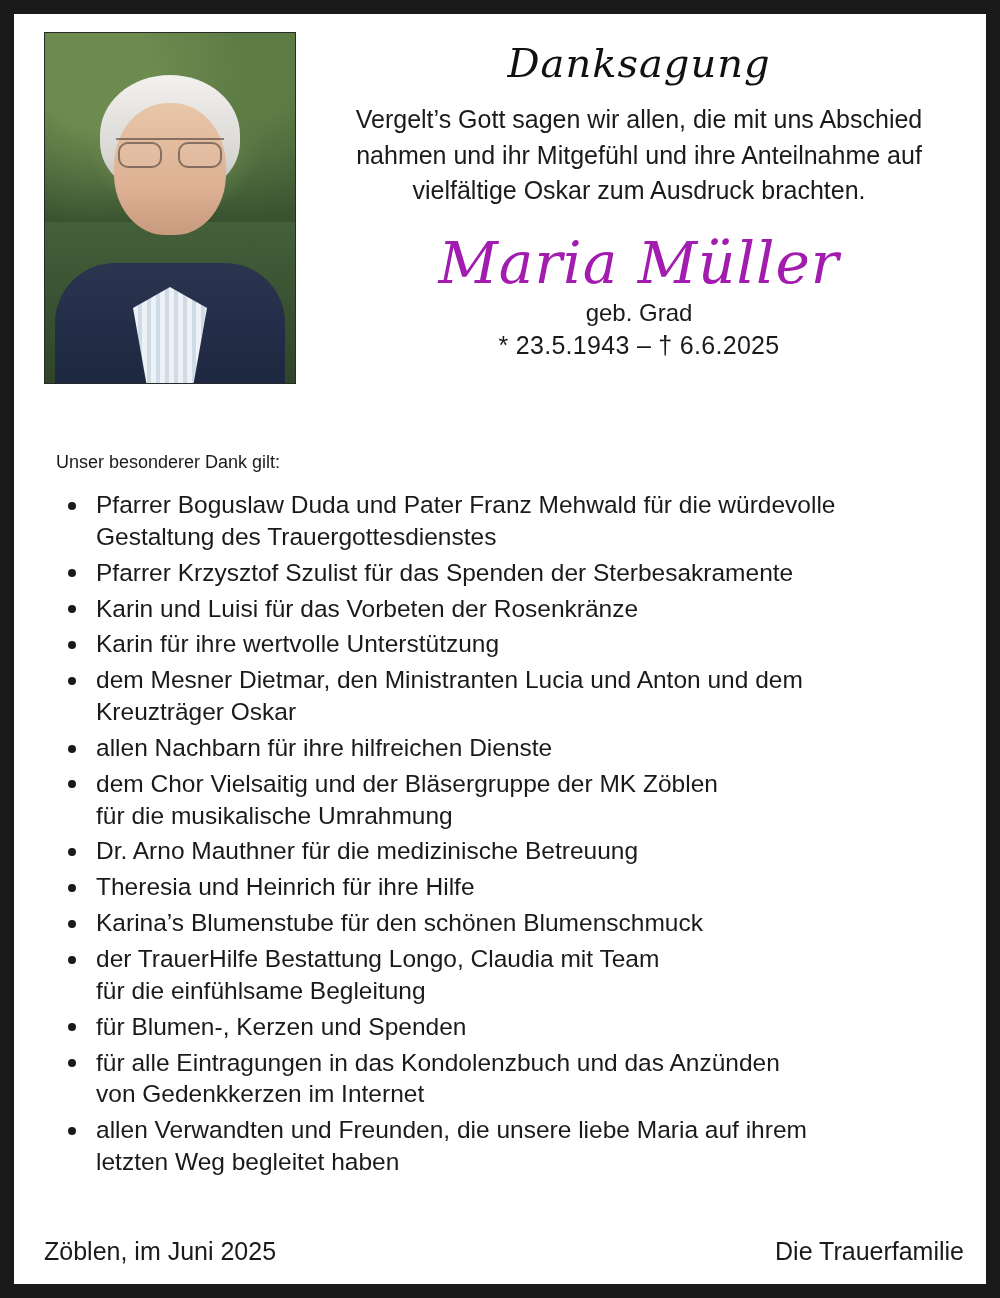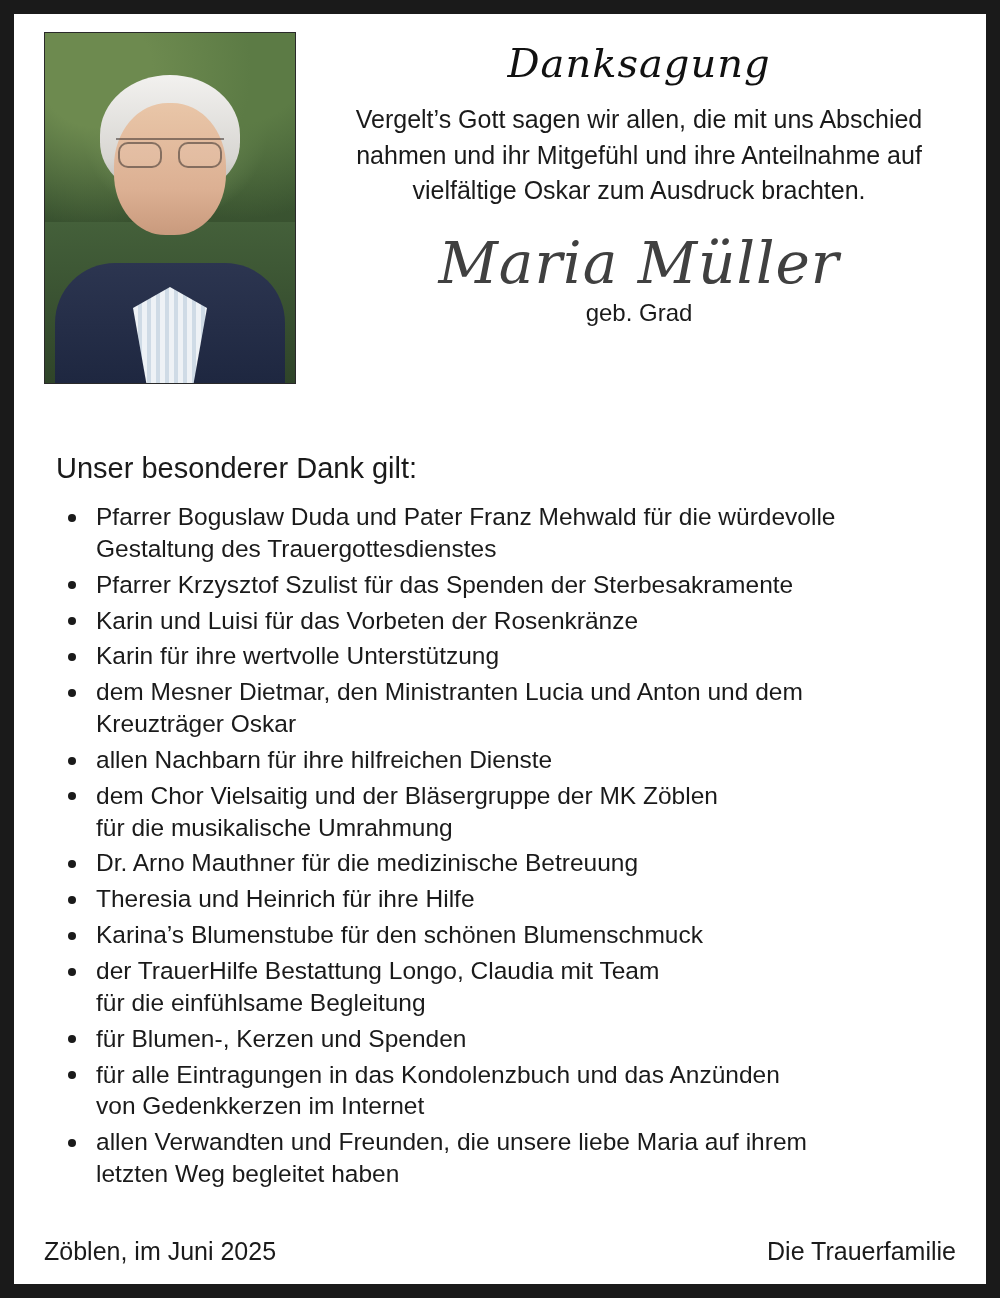--- a/index.html
+++ b/index.html
@@ -135,41 +135,41 @@
     color: #1a1a1a;
     padding: 0 4px;
   }
 
   .name {
     font-family: "DejaVu Serif", serif;
     font-style: italic;
     font-size: 58px;
     margin: 20px 0 2px 0;
     letter-spacing: 1px;
-    color: #404040;
+    color: #a21caf;
     white-space: nowrap;
   }
 
   .maiden {
     font-size: 24px;
     margin: 2px 0 4px 0;
     color: #1a1a1a;
   }
 
   .dates {
     font-size: 25px;
     margin: 2px 0 0 0;
     color: #1a1a1a;
     letter-spacing: .3px;
   }
 
   
   .thanks-lead {
     margin: 68px 0 16px 12px;
-    font-size: 29px;
+    font-size: 18px;
     color: #1a1a1a;
   }
 
   ul.thanks {
     list-style: none;
     margin: 0;
     padding: 0 0 0 12px;
   }
   ul.thanks li {
     position: relative;
@@ -189,21 +189,21 @@
     background: #1a1a1a;
   }
   ul.thanks li .l2 {
     display: block;
   }
 
   
   .footer {
     position: absolute;
     left: 30px;
-    right: 30px;
+    right: 22px;
     bottom: 18px;
     display: flex;
     justify-content: space-between;
     align-items: baseline;
     font-size: 25px;
     color: #1a1a1a;
   }
 </style>
 </head>
 <body>
@@ -221,20 +221,21 @@
         <div class="hair"></div>
         <div class="face"></div>
         <div class="glasses"></div>
       </div>
 
       <div class="head">
         <div class="danksagung">Danksagung</div>
         <div class="intro">Vergelt’s Gott sagen wir allen, die mit uns Abschied nahmen und ihr Mitgefühl und ihre Anteilnahme auf vielfältige Oskar zum Ausdruck brachten.</div>
         <div class="name">Maria Müller</div>
         <div class="maiden">geb. Grad</div>
+        <div class="dates">* 23.5.1943 – † 6.6.2025</div>
       </div>
 
     </div>
 
     <div class="thanks-lead">Unser besonderer Dank gilt:</div>
 
     <ul class="thanks">
       <li><span class="bullet"></span><span>Pfarrer Boguslaw Duda und Pater Franz Mehwald für die würdevolle</span><span class="l2">Gestaltung des Trauergottesdienstes</span></li>
       <li><span class="bullet"></span><span>Pfarrer Krzysztof Szulist für das Spenden der Sterbesakramente</span></li>
       <li><span class="bullet"></span><span>Karin und Luisi für das Vorbeten der Rosenkränze</span></li>

